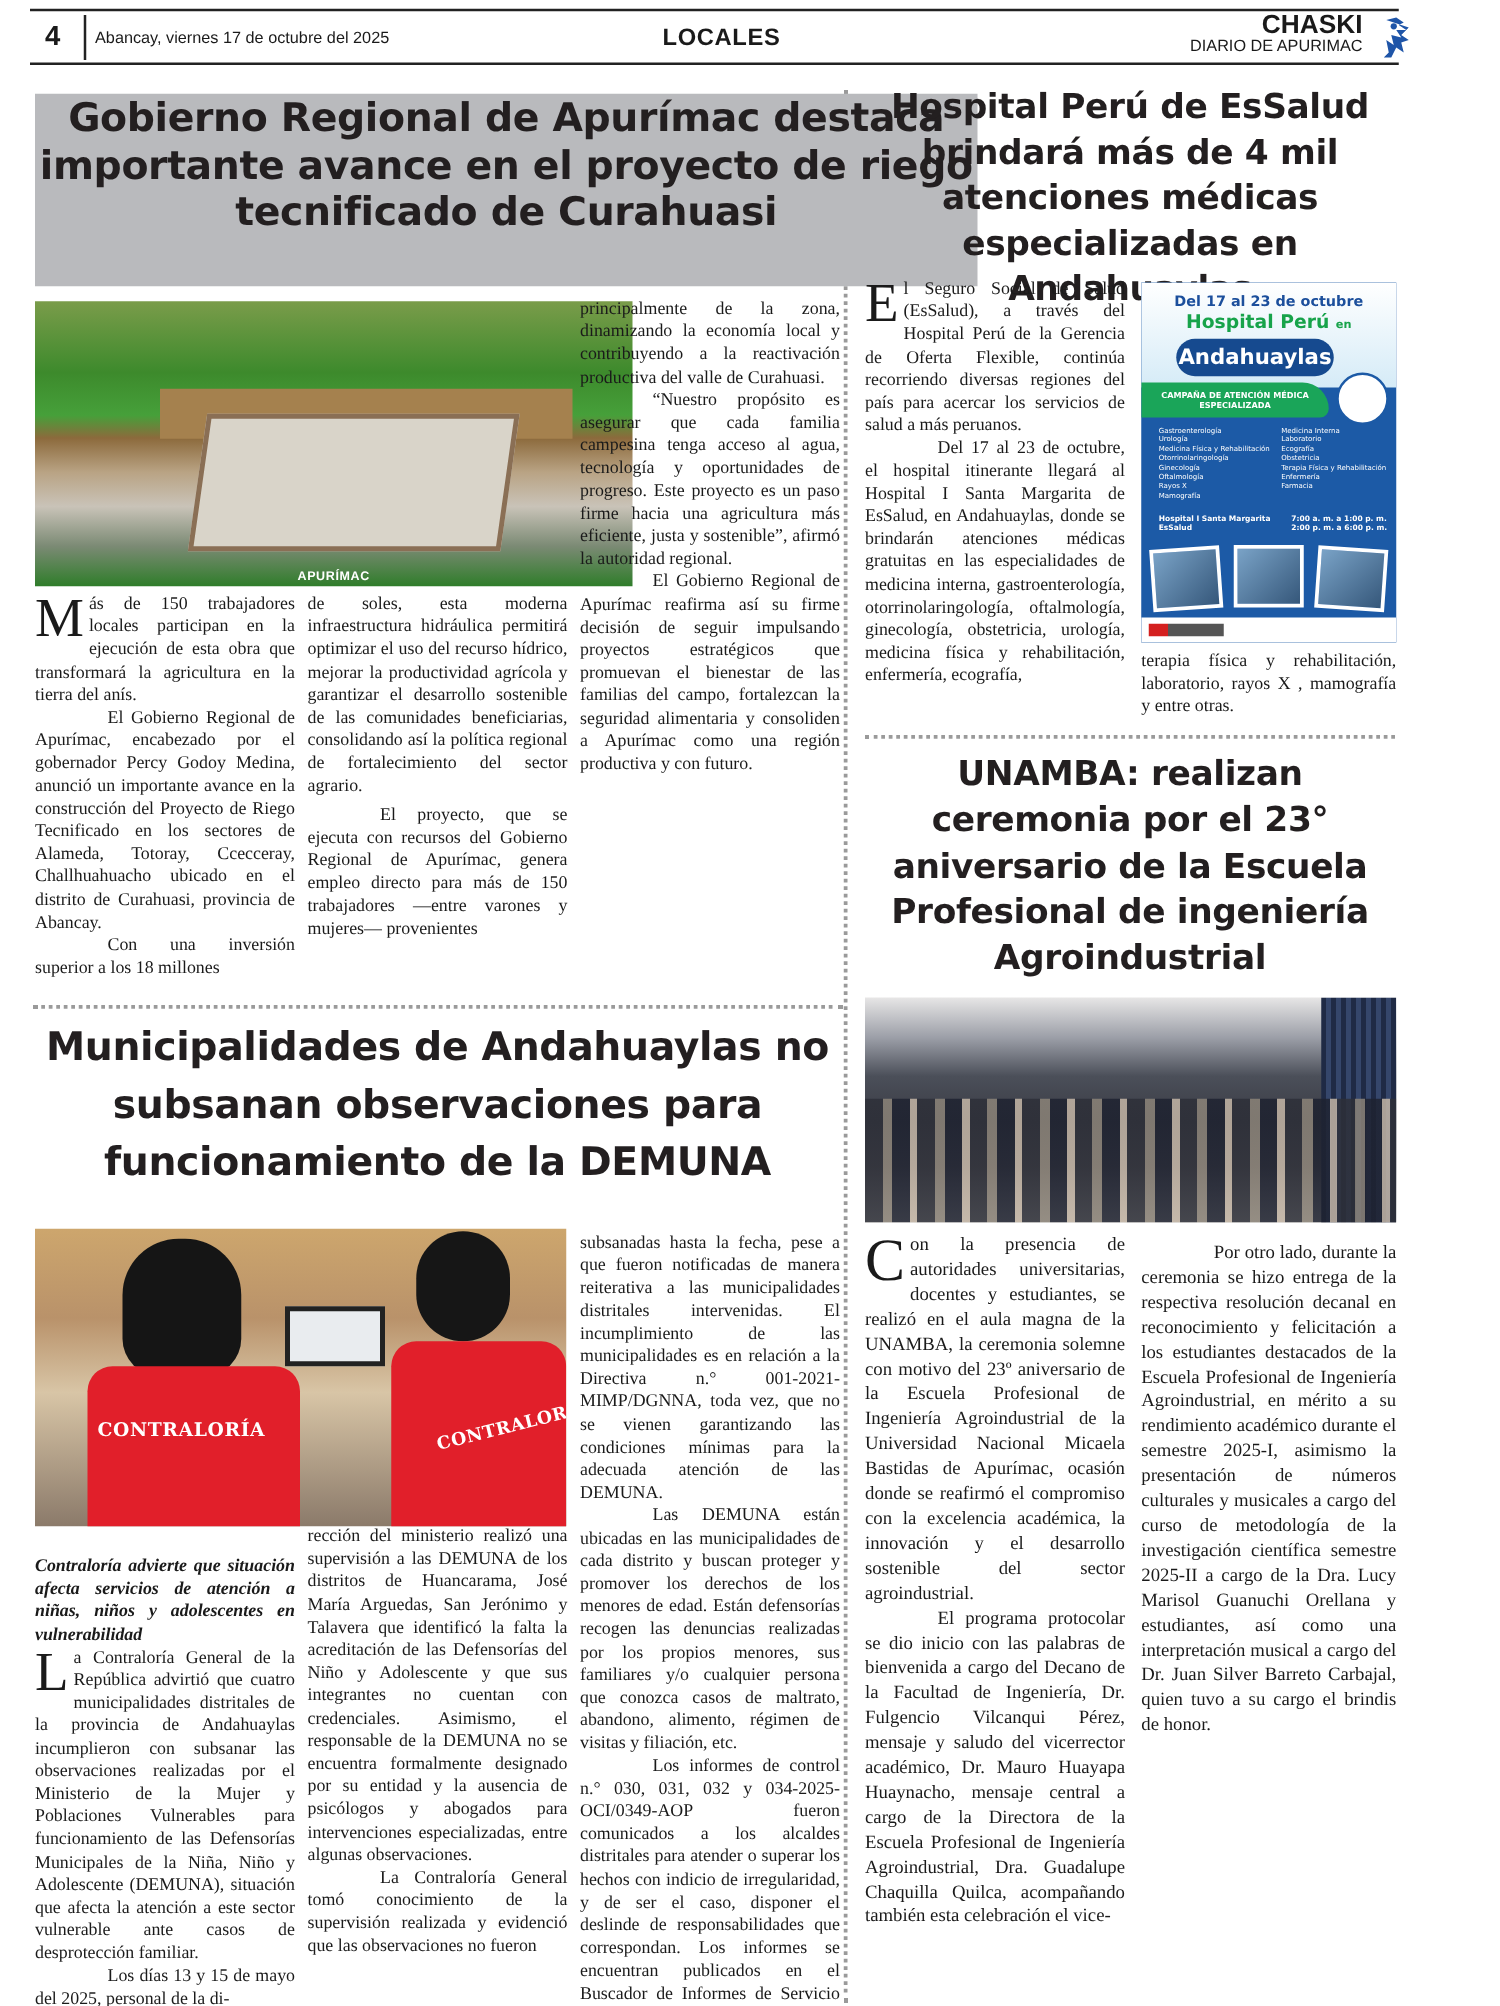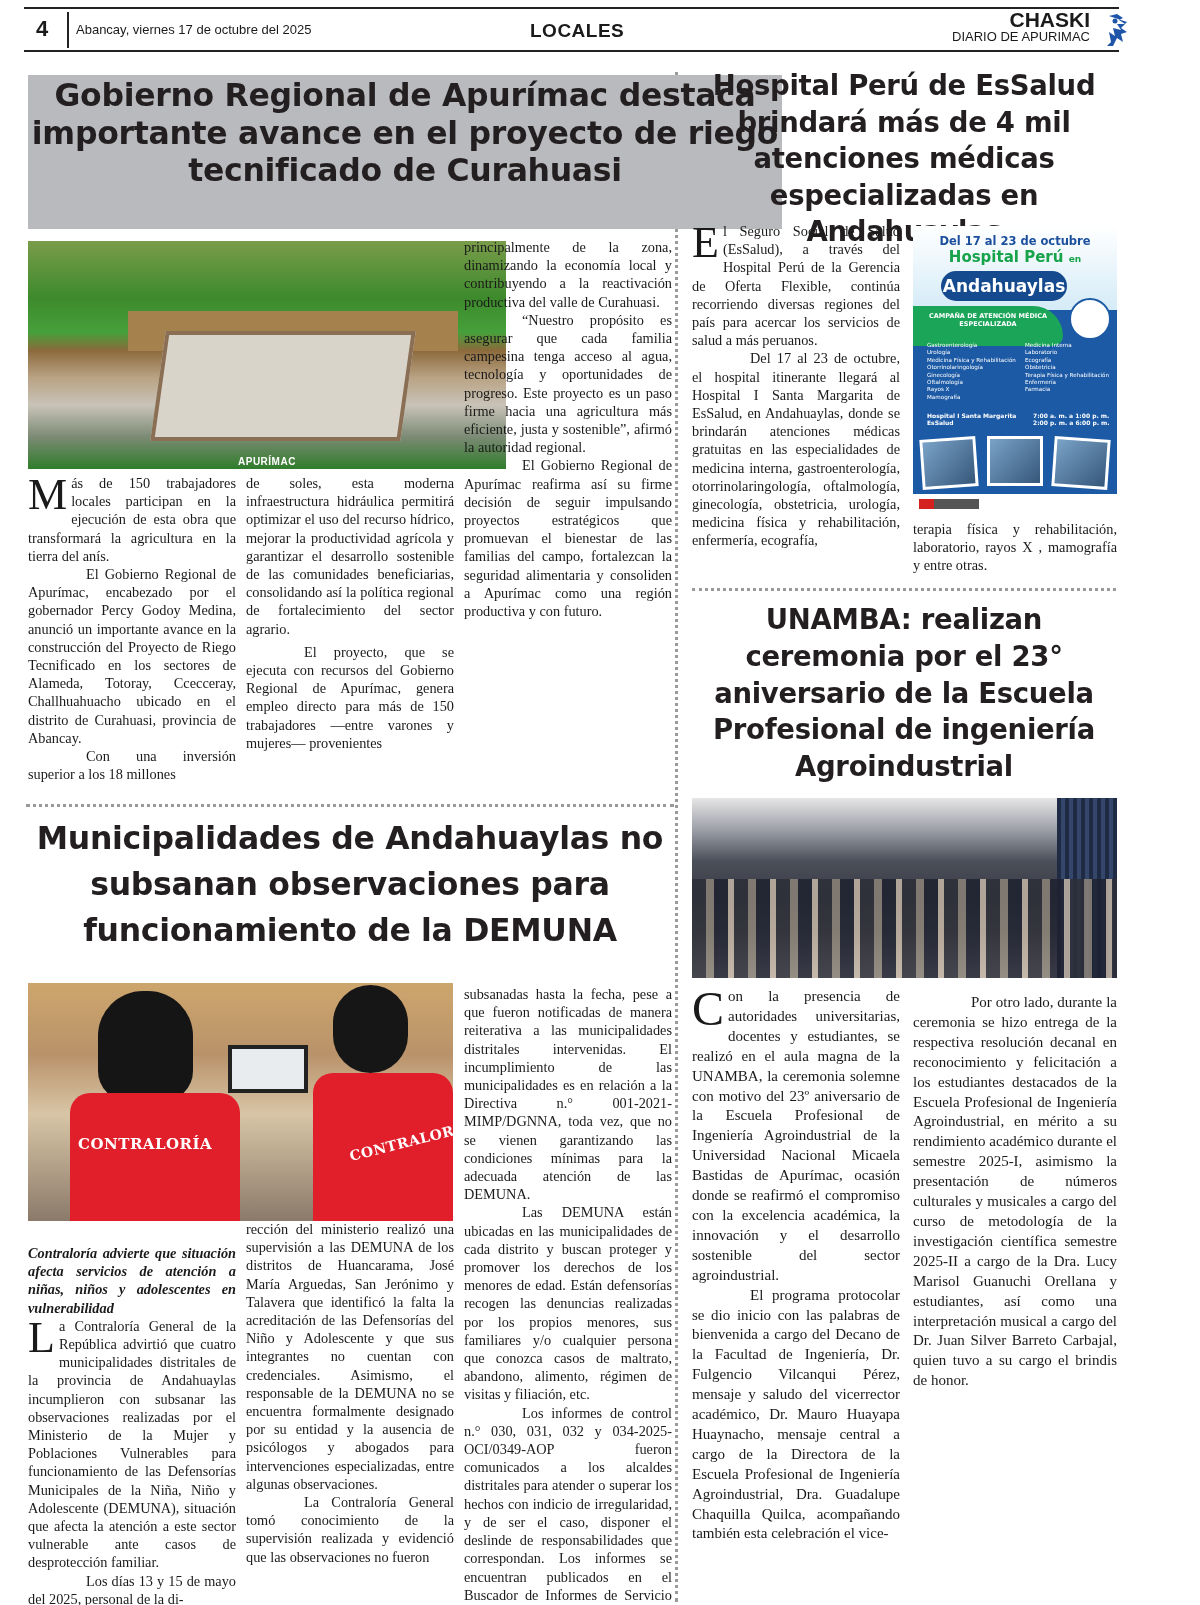--- a/index.html
+++ b/index.html
@@ -42,21 +42,21 @@
   .ph-cur .dirt { position: absolute; left: 100px; top: 70px; width: 330px; height: 40px; background: #a5814e; }
   .ph-cur .logo-tag { position: absolute; left: 210px; bottom: 2px; color: #fff; font: bold 10px "Liberation Sans", sans-serif; letter-spacing: .5px; }
 
   
   .poster { background: #1c5aa6; font-family: "DejaVu Sans", sans-serif; color: #fff; }
   .poster .top { position: absolute; left: 0; top: 0; width: 100%; height: 84px; background: linear-gradient(#ffffff, #d5ebf7); }
   .poster .t1 { position: absolute; left: 0; width: 100%; top: 8px; text-align: center; color: #1c4f9c; font-weight: bold; font-size: 11.5px; }
   .poster .t2 { position: absolute; left: 0; width: 100%; top: 22px; text-align: center; color: #17a34a; font-weight: bold; font-size: 15px; }
   .poster .t2 small { font-size: 9px; }
   .poster .pill { position: absolute; left: 28px; top: 45px; width: 126px; height: 30px; border-radius: 15px; background: #164a8f; color: #fff; text-align: center; font-weight: bold; font-size: 17px; line-height: 30px; }
-  .poster .band { position: absolute; left: 0; top: 80px; width: 150px; height: 40px; background: #1aa559; border-radius: 0 60px 20px 0; font-size: 6.5px; font-weight: bold; text-align: center; padding-top: 6px; line-height: 8px; }
+  .poster .band { position: absolute; left: 0; top: 80px; width: 150px; height: 28px; background: #1aa559; border-radius: 0 60px 20px 0; font-size: 6.5px; font-weight: bold; text-align: center; padding-top: 6px; line-height: 8px; }
   .poster .badge { position: absolute; left: 156px; top: 72px; width: 42px; height: 42px; border-radius: 50%; background: #fff; border: 2px solid #1c5aa6; }
   .poster .list { position: absolute; top: 116px; font-size: 5.6px; line-height: 7.4px; }
   .poster .info { position: absolute; top: 186px; font-size: 6px; line-height: 7px; font-weight: bold; }
   .poster .pics { position: absolute; left: 8px; top: 208px; width: 190px; height: 54px; }
   .poster .pic { position: absolute; width: 56px; height: 50px; background: linear-gradient(135deg, #7aa3c7, #35577a); border: 3px solid #fff; }
   .poster .foot { position: absolute; left: 0; bottom: 0; width: 100%; height: 20px; background: #fff; }
   .poster .foot .gob { position: absolute; left: 6px; top: 5px; width: 60px; height: 10px; background: linear-gradient(90deg, #d4201f 0 25%, #555 25%); }
   .poster .foot .ess { position: absolute; right: 2px; top: 19px; color: #1c8fd3; font-weight: normal; font-size: 11px; }
 
   

